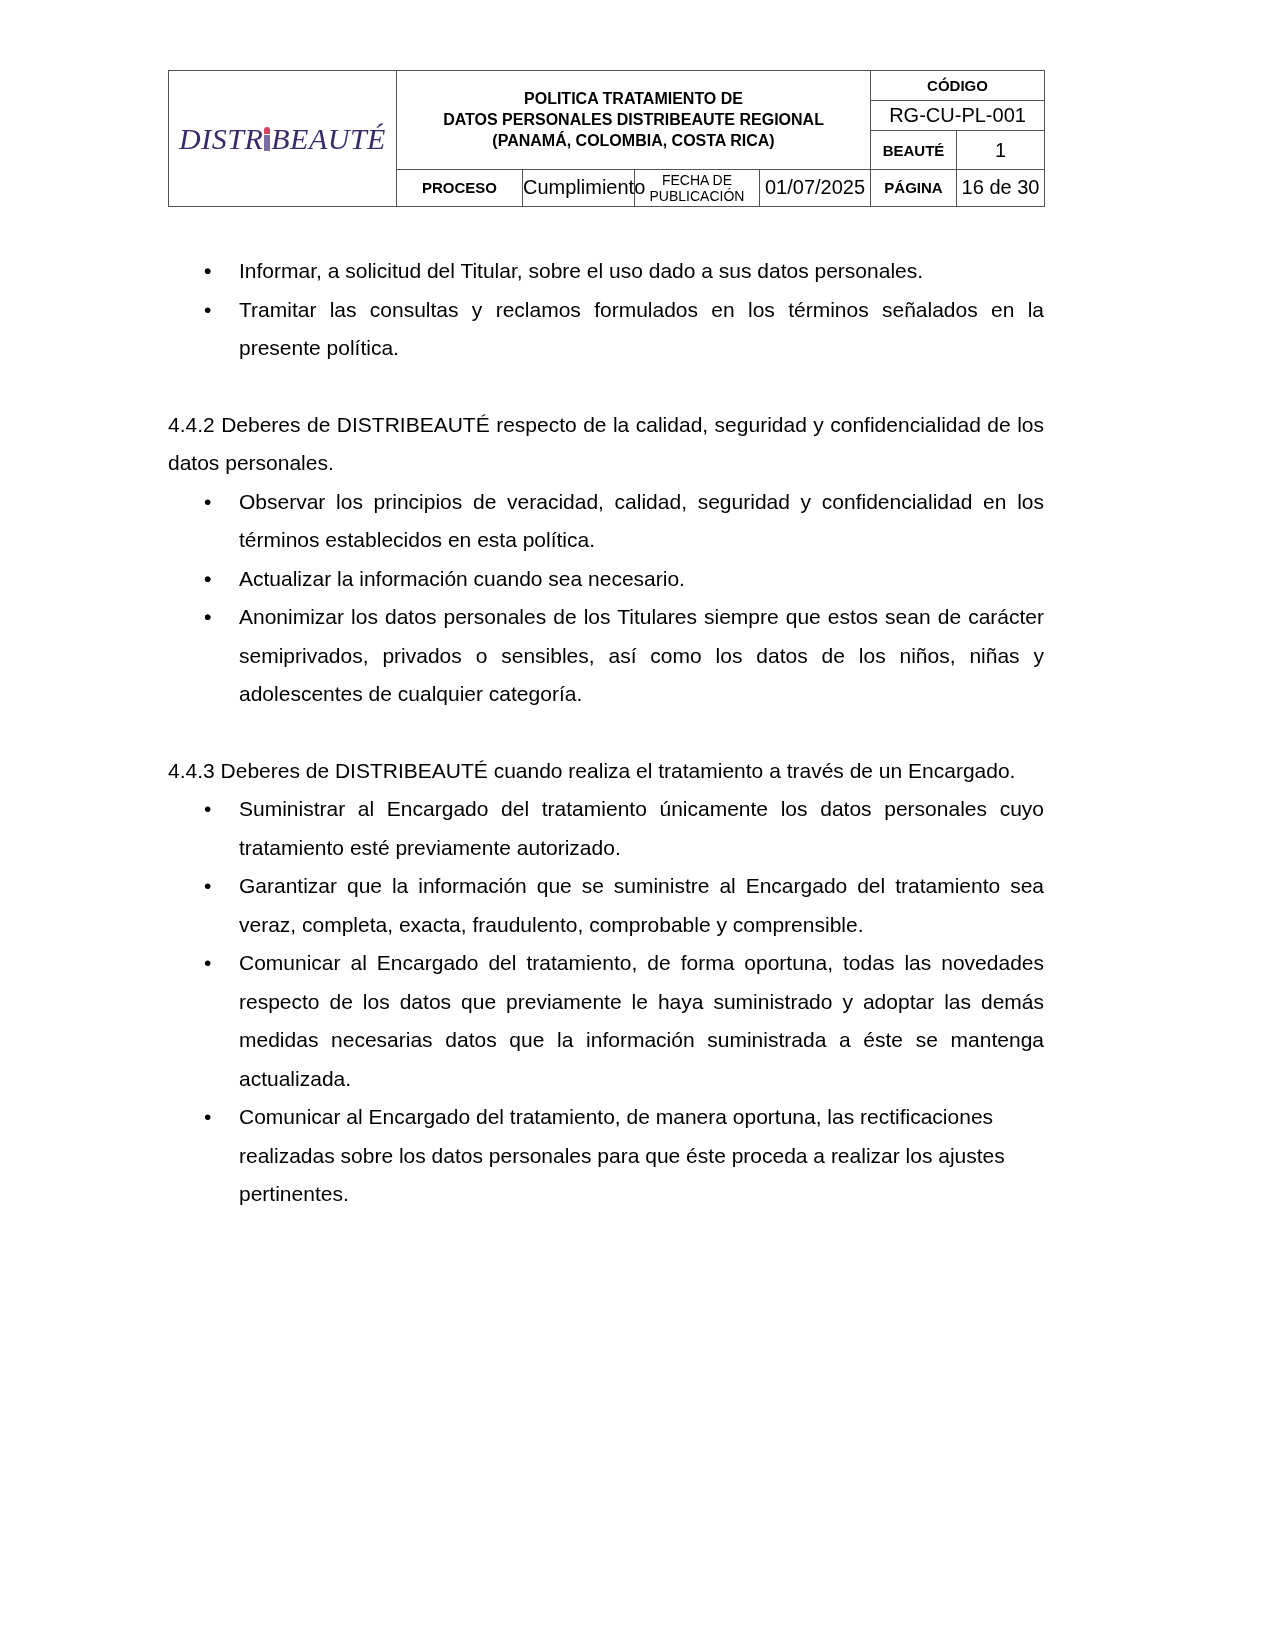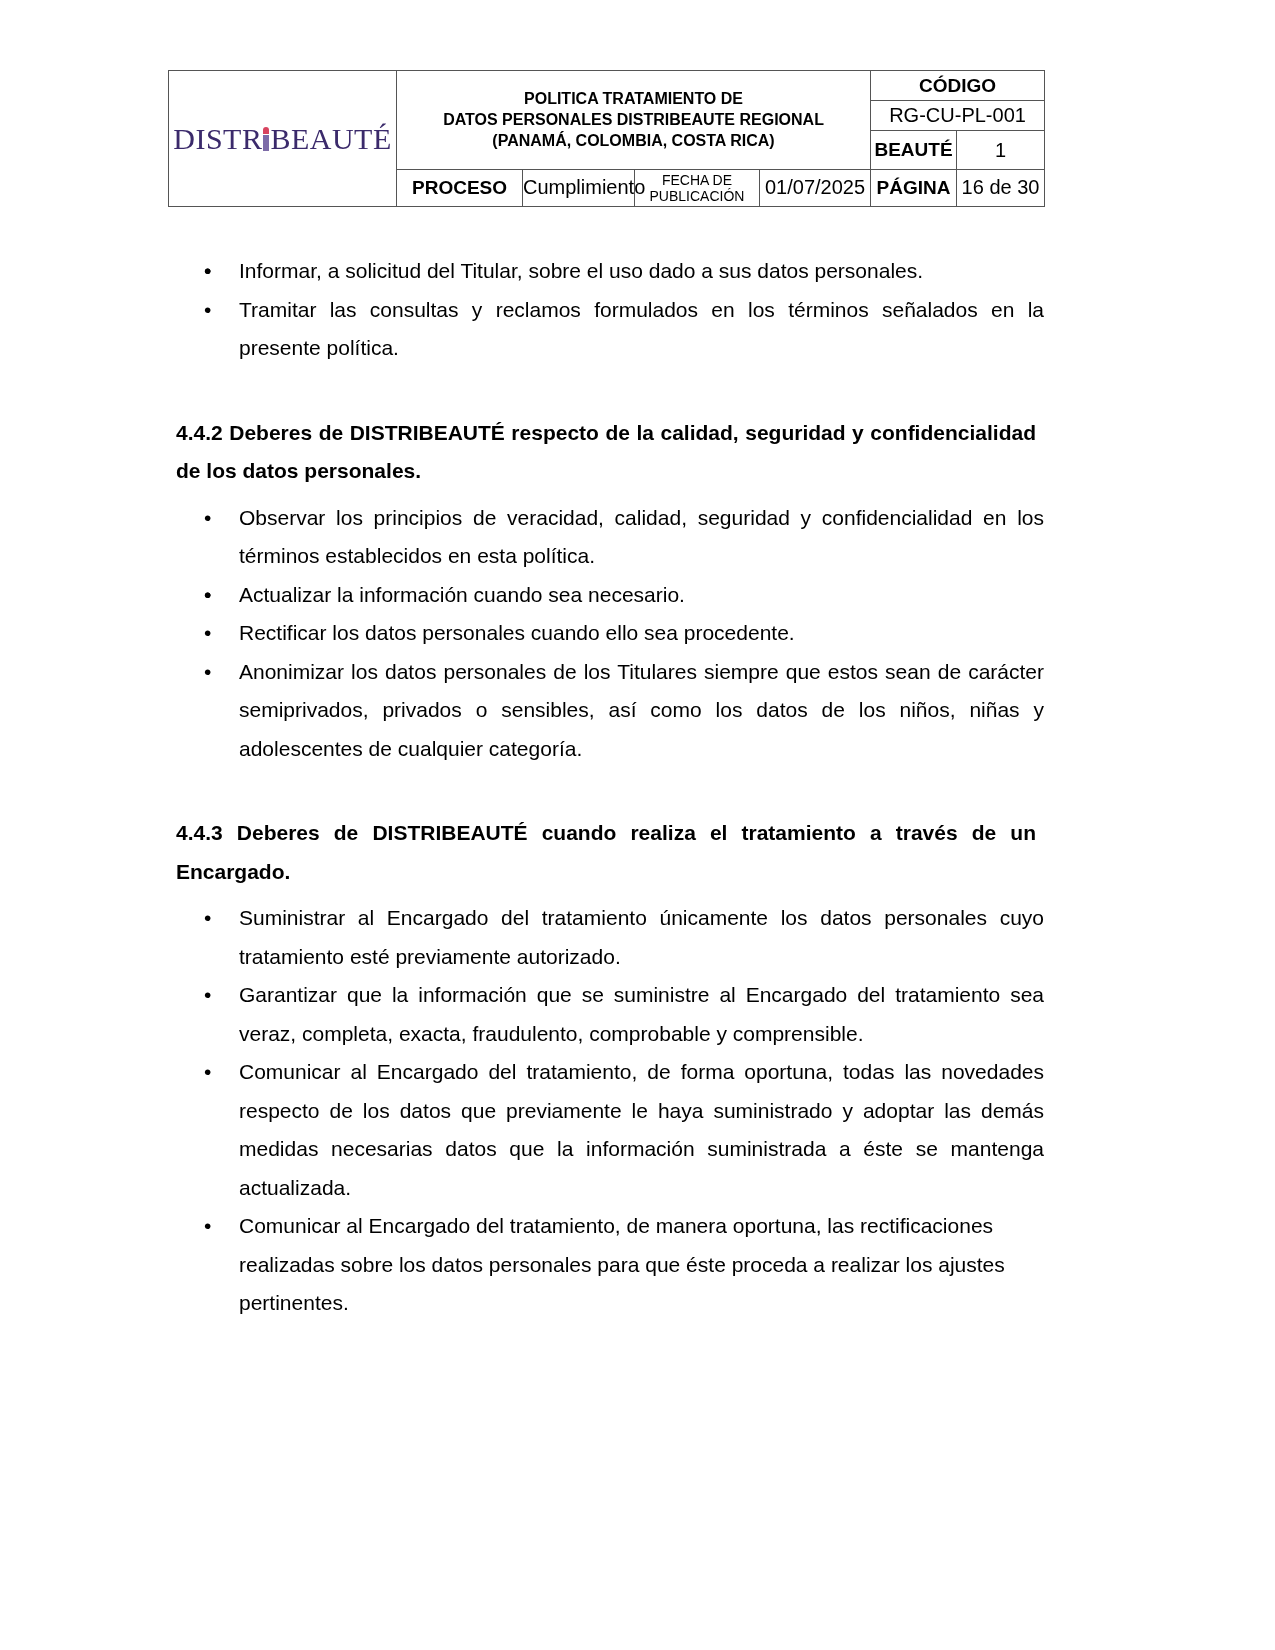--- a/index.html
+++ b/index.html
@@ -1,28 +1,28 @@
 <!DOCTYPE html>
 <html><head>
 <meta charset="utf-8">
 <style>
   html, body { margin: 0; padding: 0; background: #ffffff; }
   body { width: 1275px; height: 1650px; position: relative; font-family: "Liberation Sans", sans-serif; color: #000; }
   .hdr { position: absolute; left: 168px; top: 70px; width: 876px; height: 137px; border-collapse: collapse; table-layout: fixed; }
   .hdr td { border: 1px solid #555; padding: 0; text-align: center; vertical-align: middle; font-family: "Liberation Sans", sans-serif; }
-  .logo { font-family: "Liberation Serif", serif; font-size: 30px; color: #3b2a6b; letter-spacing: 0.5px; font-weight: normal; }
+  .logo { font-family: "Liberation Serif", serif; font-size: 30px; color: #3b2a6b; letter-spacing: 0.5px; font-weight: normal; font-style: italic; }
   .logo .lipstick { display: inline-block; width: 6px; height: 24px; position: relative; vertical-align: -2px; margin: 0 1px; }
   .logo .lipstick .tip { position: absolute; left: 0; top: 0; width: 6px; height: 7px; background: #d8435f; border-radius: 3px 3px 0 0; }
   .logo .lipstick .body { position: absolute; left: 0; top: 8px; width: 6px; height: 16px; background: #7d6ba8; }
   .title { font-family: "DejaVu Sans", sans-serif; font-weight: bold; font-size: 16px; line-height: 21px; }
-  .lbl { font-weight: bold; font-size: 19px; }
+  .lbl { font-weight: bold; font-size: 15px; }
   .val { font-size: 20px; }
   .small-lbl { font-weight: normal; font-size: 14px; line-height: 16px; }
   .content { position: absolute; left: 168px; top: 252px; width: 876px; font-size: 21px; line-height: 38.5px; }
-  .content p { margin: 8px; text-align: justify; font-weight: bold; }
+  .content p { margin: 0; text-align: justify; }
   .content ul { list-style: none; margin: 0; padding: 0; }
   .content li { position: relative; padding-left: 71px; text-align: justify; }
   .content li .bullet { position: absolute; left: 36px; top: 0; }
   .gap { height: 38px; }
 </style>
 </head>
 <body>
 
 <table class="hdr">
   <colgroup>
@@ -73,21 +73,21 @@
     <li><span class="bullet">•</span></li>
     <li><span class="bullet">•</span><span>Informar, a solicitud del Titular, sobre el uso dado a sus datos personales.</span></li>
     <li><span class="bullet">•</span><span>Tramitar las consultas y reclamos formulados en los términos señalados en la presente política.</span></li>
   </ul>
   <div class="gap"></div>
   <p>4.4.2 Deberes de DISTRIBEAUTÉ respecto de la calidad, seguridad y confidencialidad de los datos personales.</p>
   <ul>
     <li><span class="bullet">•</span><span>Observar los principios de veracidad, calidad, seguridad y confidencialidad en los términos establecidos en esta política.</span></li>
     <li><span class="bullet">•</span></li>
     <li><span class="bullet">•</span><span>Actualizar la información cuando sea necesario.</span></li>
-    <li><span class="bullet">•</span><span>Rectificar los datos personales cuando ello sea procedente.</span></li>
+    <li><span class="bullet">•</span></li>
     <li><span class="bullet">•</span><span>Anonimizar los datos personales de los Titulares siempre que estos sean de carácter semiprivados, privados o sensibles, así como los datos de los niños, niñas y adolescentes de cualquier categoría.</span></li>
   </ul>
   <div class="gap"></div>
   <p>4.4.3 Deberes de DISTRIBEAUTÉ cuando realiza el tratamiento a través de un Encargado.</p>
   <ul>
     <li><span class="bullet">•</span><span>Suministrar al Encargado del tratamiento únicamente los datos personales cuyo tratamiento esté previamente autorizado.</span></li>
     <li><span class="bullet">•</span><span>Garantizar que la información que se suministre al Encargado del tratamiento sea veraz, completa, exacta, fraudulento, comprobable y comprensible.</span></li>
     <li><span class="bullet">•</span><span>Comunicar al Encargado del tratamiento, de forma oportuna, todas las novedades respecto de los datos que previamente le haya suministrado y adoptar las demás medidas necesarias datos que la información suministrada a éste se mantenga actualizada.</span></li>
     <li style="text-align:left"><span class="bullet">•</span><span>Comunicar al Encargado del tratamiento, de manera oportuna, las rectificaciones realizadas sobre los datos personales para que éste proceda a realizar los ajustes pertinentes.</span></li>
   </ul>

